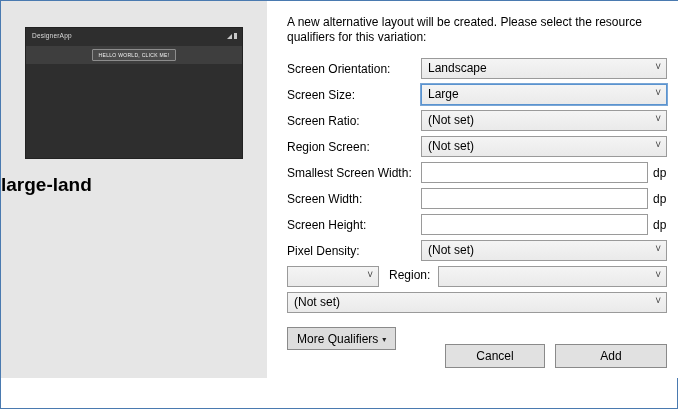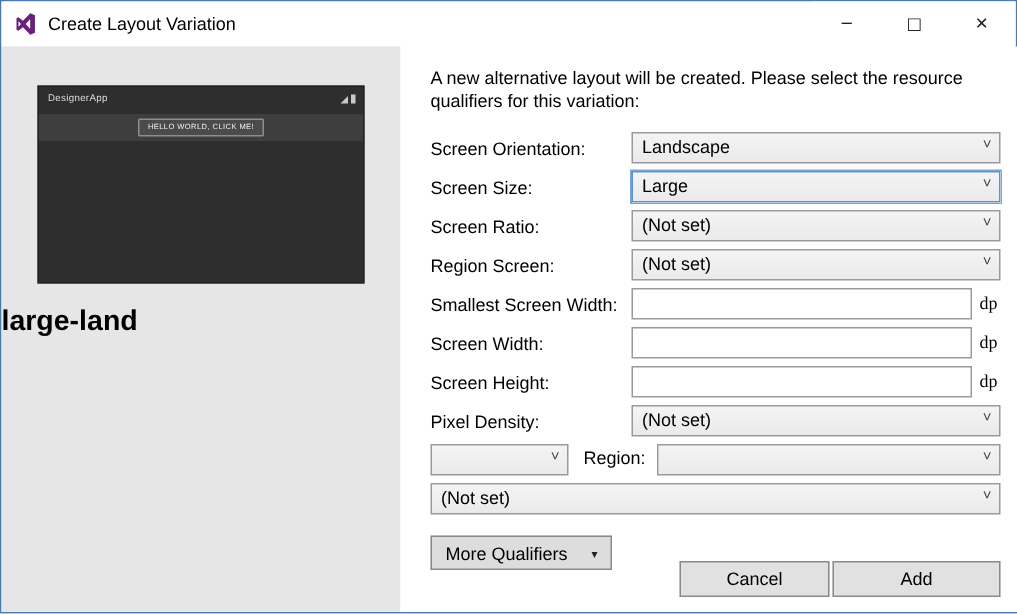--- a/index.html
+++ b/index.html
@@ -62,61 +62,42 @@
     padding: 2px 18px 12px 6px; white-space:nowrap; overflow:hidden;
   }
   .combo.focused { border:1px solid #5a93cf; box-shadow: 0 0 0 1px #7aa7d7; }
   .combo .chev { position:absolute; right:5px; top:2px; font-size:10px; color:#444; }
   .combo.small { flex: 0 0 92px; }
 
   .textbox {
     flex:1; height:21px; border:1px solid #9a9a9a; background:#fff;
     padding: 0 5px; font-size:12px; font-family: inherit; min-width:0;
   }
-  .suffix { width: 14px; margin-left: 5px; flex-shrink:0;font-family:Liberation Serif, serif; }
+  .suffix { width: 14px; margin-left: 5px; flex-shrink:0; }
   .mid-label { margin: 0 8px 4px 10px; flex-shrink:0; }
 
   .more-qualifiers {
-    margin-top: 9px; height: 23px; display:inline-flex; align-items:center; gap:16px;
+    margin-top: 9px; height: 23px; display:inline-flex; align-items:center; gap:4px;
     background:#ddd; border:1px solid #8a8a8a; padding: 0 9px; font-size:12px; cursor:default;
   }
   .more-qualifiers .arrow { font-size:8px; color:#222; padding-top:1px; }
 
-  .footer { position:absolute; right: 14px; bottom: 10px; display:flex; gap: 2px; }
+  .footer { position:absolute; right: 14px; bottom: 10px; display:flex; gap: 10px; }
   .btn {
     height: 24px; display:flex; align-items:center; justify-content:center;
     background:#e1e1e1; border:1px solid #8a8a8a; font-size:12px; font-family:inherit; cursor:default;
   }
   .btn-cancel { width: 100px; }
   .btn-add { width: 112px; }
 </style>
 </head>
 <body>
 
 <div class="window">
 
-  <div class="titlebar">
-    <span class="vs-icon">
-      <svg viewBox="0 0 16 16" width="16" height="16">
-        <path fill="#68217A" d="M11.2 0.9 6.3 5.8 3.3 3.5 2 4.1v7.8l1.3.6 3-2.3 4.9 4.9 3.1-1.3V2.2zM3.3 9.9V6.1L5 8zm7.8 1.3L8.1 8l3-3.2z"></path>
-      </svg>
-    </span>
-    <span class="title-text">Create Layout Variation</span>
-    <div class="win-controls">
-      <button class="win-btn">
-          <span>─</span>
-        </button>
-      <button class="win-btn">
-          <span>□</span>
-        </button>
-      <button class="win-btn">
-          <span>✕</span>
-        </button>
-    </div>
-  </div>
 
   <div class="body">
 
     <div class="left-panel">
       <div class="preview">
         <div class="pv-top">
           <span class="pv-app-title">DesignerApp</span>
           <span class="pv-status">
             <span class="sig-icon"></span>
             <span class="bat-icon"></span>

